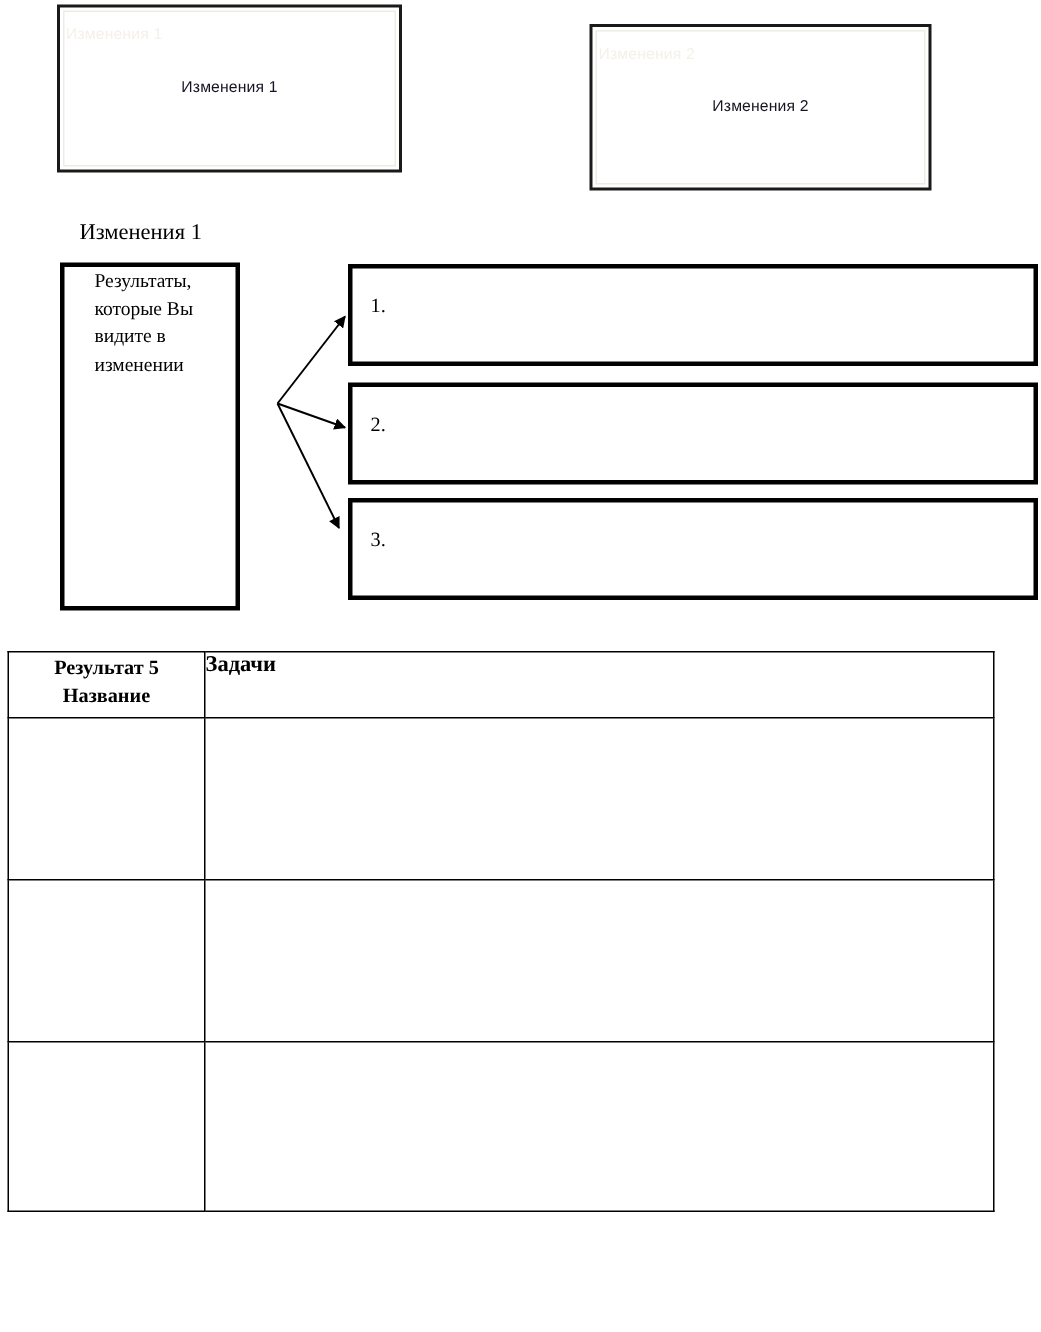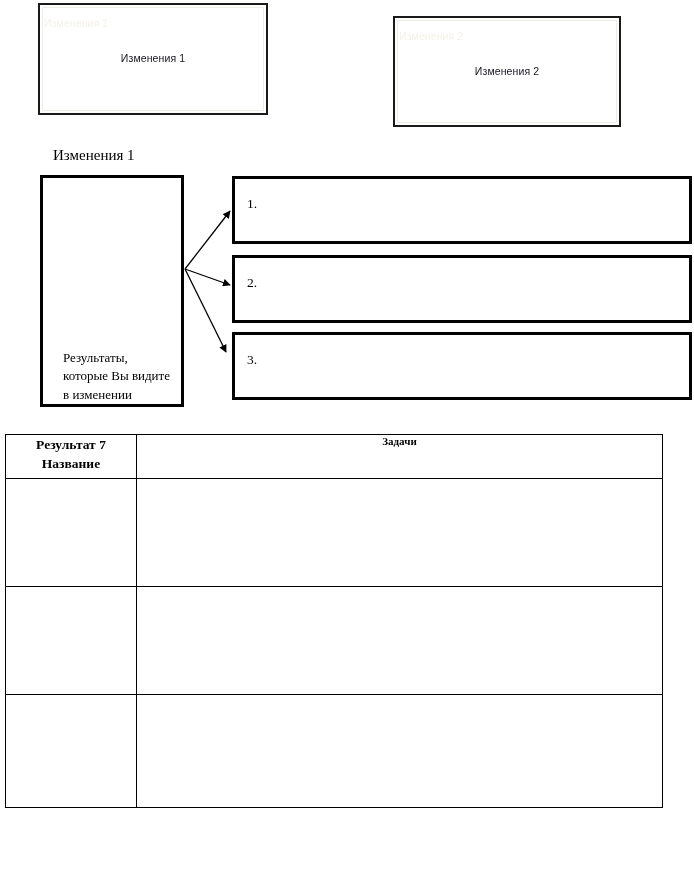--- a/index.html
+++ b/index.html
@@ -83,24 +83,24 @@
   .flow-box {
     position: absolute;
     background: #ffffff;
     border: 3px solid #000000;
     box-sizing: border-box;
   }
 
   #flow-source {
     left: 40px;
     top: 175px;
-    width: 144px;
+    width: 120px;
     height: 232px;
     display: flex;
-    align-items: flex-end;
+    align-items: flex-start;
   }
   #flow-source-text {
     padding-left: 20px;
     padding-right: 6px;
     font-size: 13px;
     line-height: 18.5px;
     text-align: left;
   }
 
   .flow-target {
@@ -149,23 +149,22 @@
     height: 44px;
     text-align: center;
     font-weight: bold;
     font-size: 13.5px;
     line-height: 19px;
     padding-top: 3px;
     box-sizing: border-box;
   }
   td.hdr-right {
     height: 44px;
-    text-align: center;
     font-weight: bold;
-    font-size: 11px;
+    font-size: 15px;
     padding-top: 4px;
     box-sizing: border-box;
   }
   td.body-cell { height: 107px; }
   tr.last-body td.body-cell { height: 112px; }
 </style>
 </head>
 <body>
 
 <div class="thumb" id="thumb-1">
@@ -210,21 +209,21 @@
 </div>
 
 <table id="results-table">
   <colgroup>
     <col class="c-left">
     <col class="c-right">
   </colgroup>
   <tbody>
     <tr>
       <td class="hdr-left">
-        <div>Результат 7</div>
+        <div>Результат 5</div>
         <div>Название</div>
       </td>
       <td class="hdr-right">Задачи</td>
     </tr>
     <tr>
       <td class="body-cell"></td>
       <td class="body-cell"></td>
     </tr>
 
     <tr>

